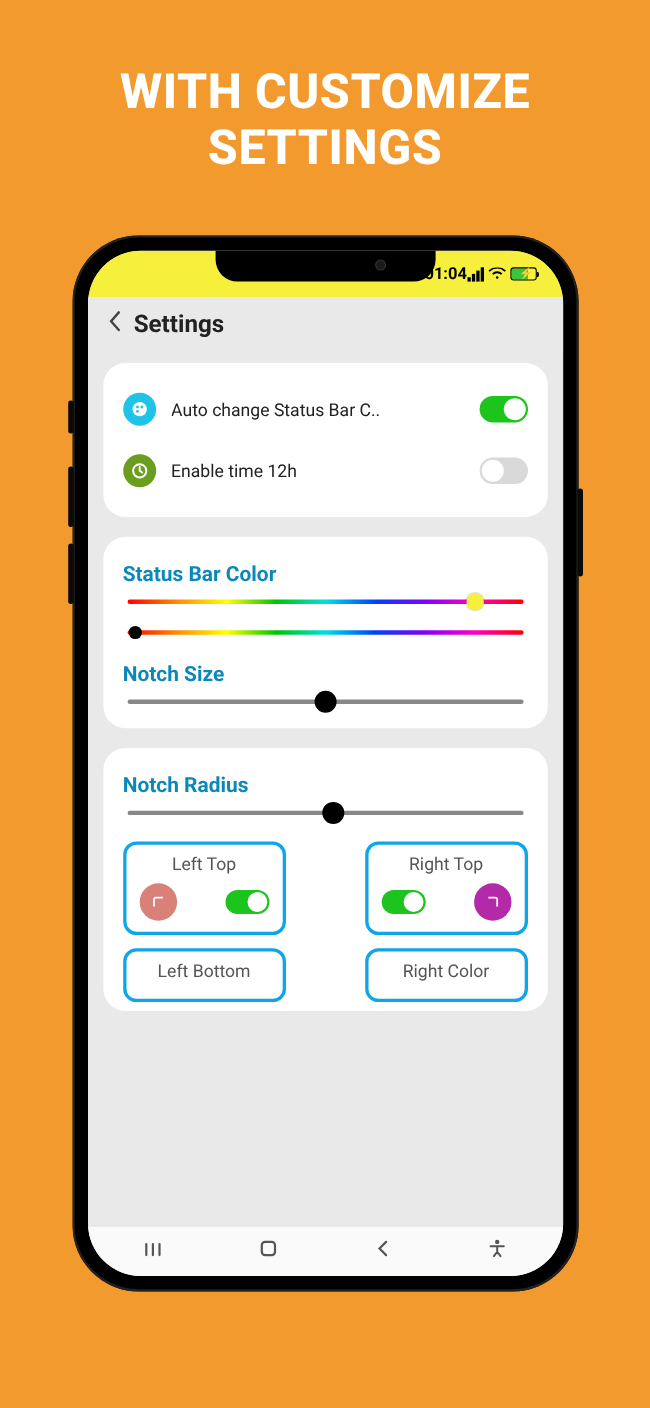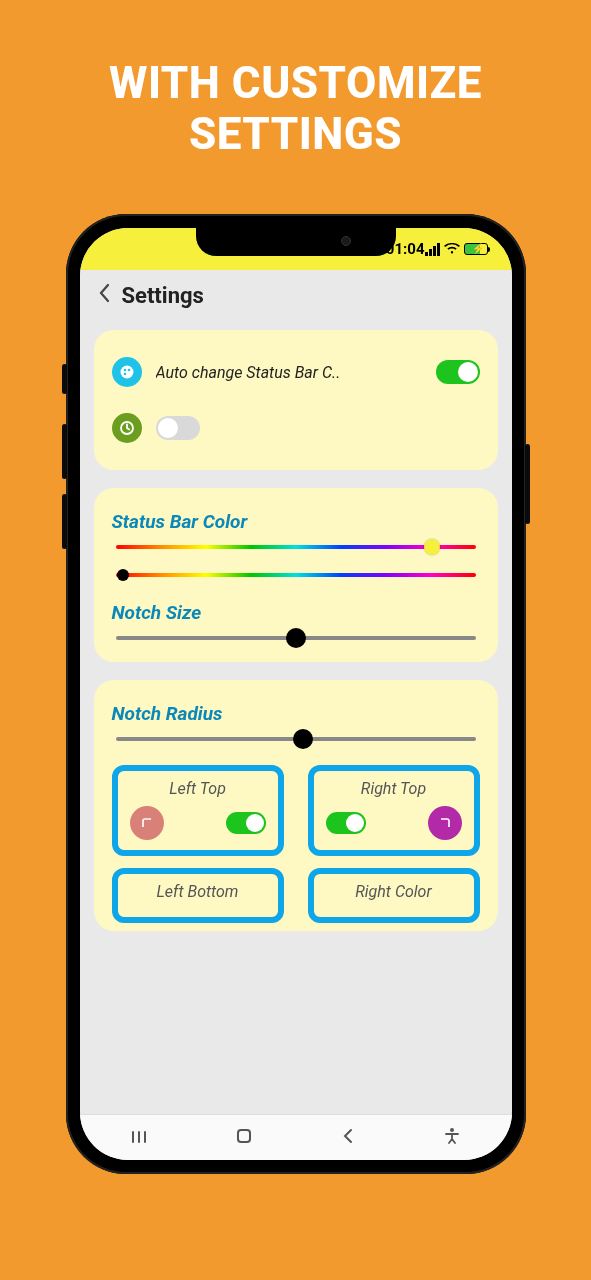--- a/index.html
+++ b/index.html
@@ -92,24 +92,23 @@
   .header-title { font-size:22px; font-weight:700; color:#222; }
   .content {
     flex:1;
     overflow:hidden;
     padding: 10px 14px 0;
     display:flex;
     flex-direction:column;
     gap:18px;
   }
   .card {
-    background:#fef9c3;
+    background:#ffffff;
     border-radius:20px;
     padding: 22px 18px;
-    font-style: italic;
   }
   .row {
     display:flex;
     align-items:center;
     gap:14px;
     height:40px;
   }
   .row + .row { margin-top:16px; }
   .row-icon { width:30px; height:30px; border-radius:50%; display:flex; align-items:center; justify-content:center; flex-shrink:0; }
   .ic-palette { background:#1fc3e8; }
@@ -129,22 +128,22 @@
   .rainbow {
     background: linear-gradient(90deg,#ff0000,#ff8c00,#ffff00,#00c400,#00e0e0,#0040ff,#8000ff,#ff00c8,#ff0000);
   }
   .gray-line { background:#888; }
   .thumb { position:absolute; top:50%; transform:translate(-50%,-50%); border-radius:50%; }
   .thumb-yellow { width:16px; height:16px; background:#f6f03d; box-shadow:0 0 0 1px rgba(0,0,0,0.1);}
   .thumb-black-sm { width:12px; height:12px; background:#000; }
   .thumb-black { width:20px; height:20px; background:#000; }
   .corner-grid { display:flex; justify-content:space-between; gap:12px; flex-wrap:wrap;}
   .corner-box {
-    border:6px solid #0ea5e9; border-radius:12px; padding:8px 12px 10px;
-    width: 172px;
+    border:3px solid #0ea5e9; border-radius:12px; padding:8px 12px 10px;
+    width: 148px;
     display:flex; flex-direction:column; gap:8px;
   }
   .corner-title { color:#555; font-size:16px; text-align:center; }
   .corner-controls { display:flex; align-items:center; justify-content:space-between; }
   .sm-toggle { width:40px; height:22px; border-radius:11px; position:relative; }
   .sm-toggle .knob { width:18px; height:18px; top:2px; }
   .corner-icon { width:34px; height:34px; border-radius:50%; display:flex; align-items:center; justify-content:center; }
   .ci-pink { background:#d98179; }
   .ci-purple { background:#b32aa8; }
   .navbar {
@@ -218,20 +217,21 @@
               <div class="knob"></div>
             </div>
         </div>
         <div class="row">
           <div class="row-icon ic-clock">
             <svg width="16" height="16" viewBox="0 0 16 16">
                 <circle cx="8" cy="8" r="6" fill="none" stroke="#fff" stroke-width="1.8"></circle>
                 <path d="M8 4.5V8l2.2 1.5" stroke="#fff" stroke-width="1.8" fill="none" stroke-linecap="round"></path>
               </svg>
           </div>
+          <span class="row-label">Enable time 12h</span>
           <div class="toggle toggle-off">
               <div class="knob"></div>
             </div>
         </div>
       </div>
 
       <div class="card">
         <div class="section-block">
           <div class="section-label">Status Bar Color</div>
           <div class="slider-track rainbow">

